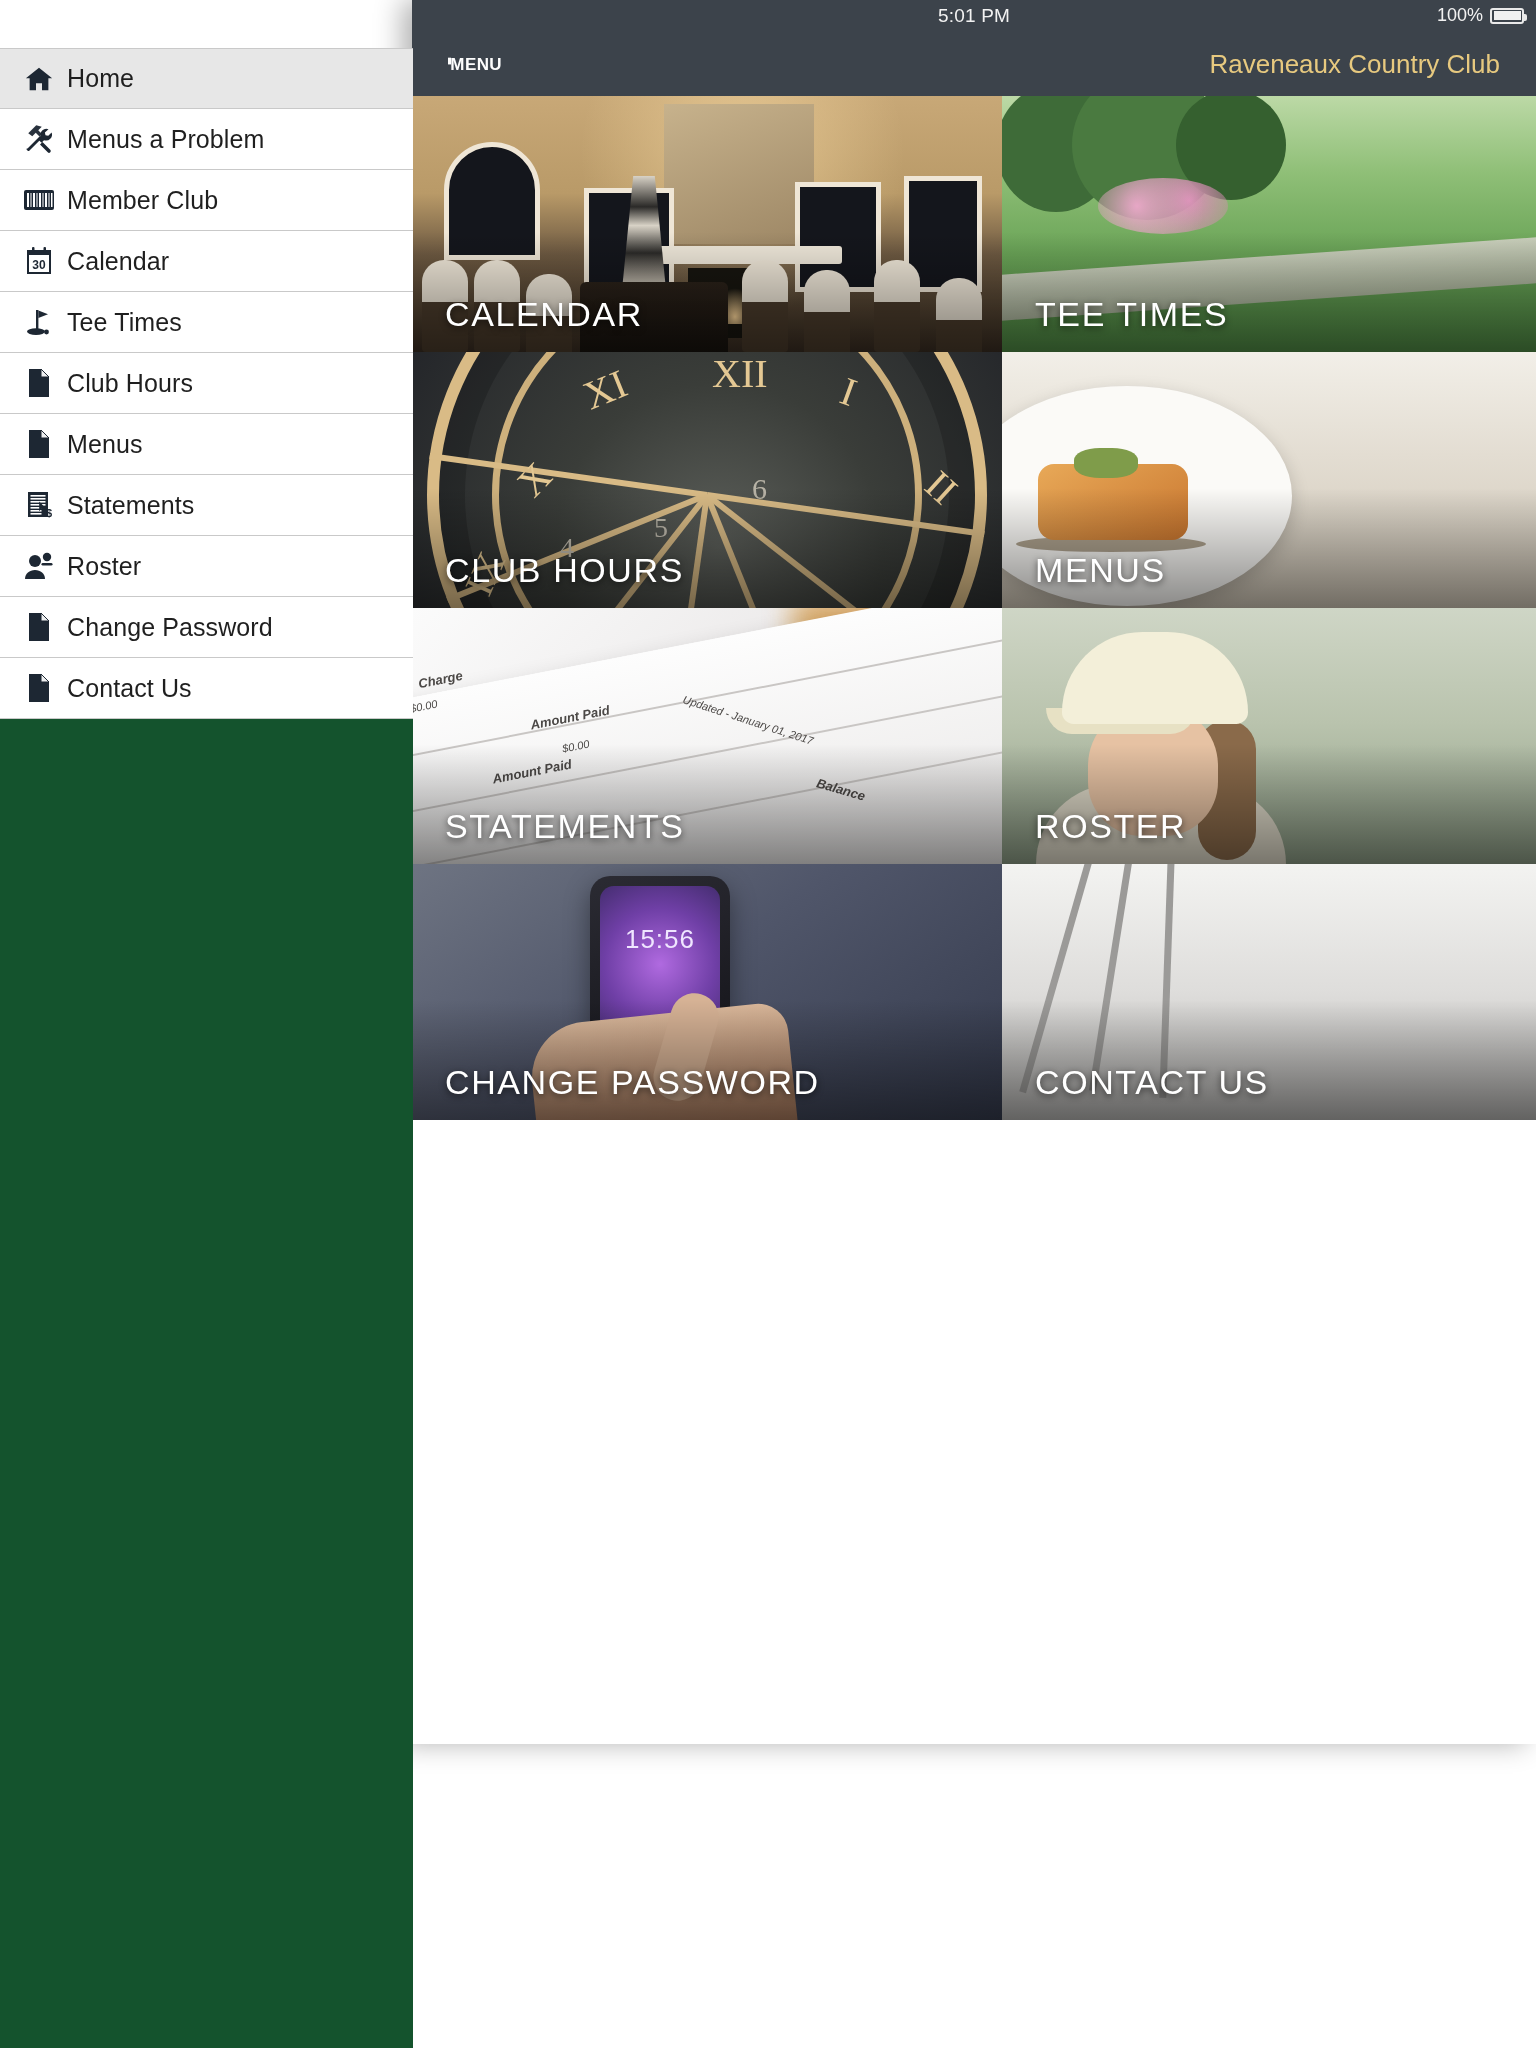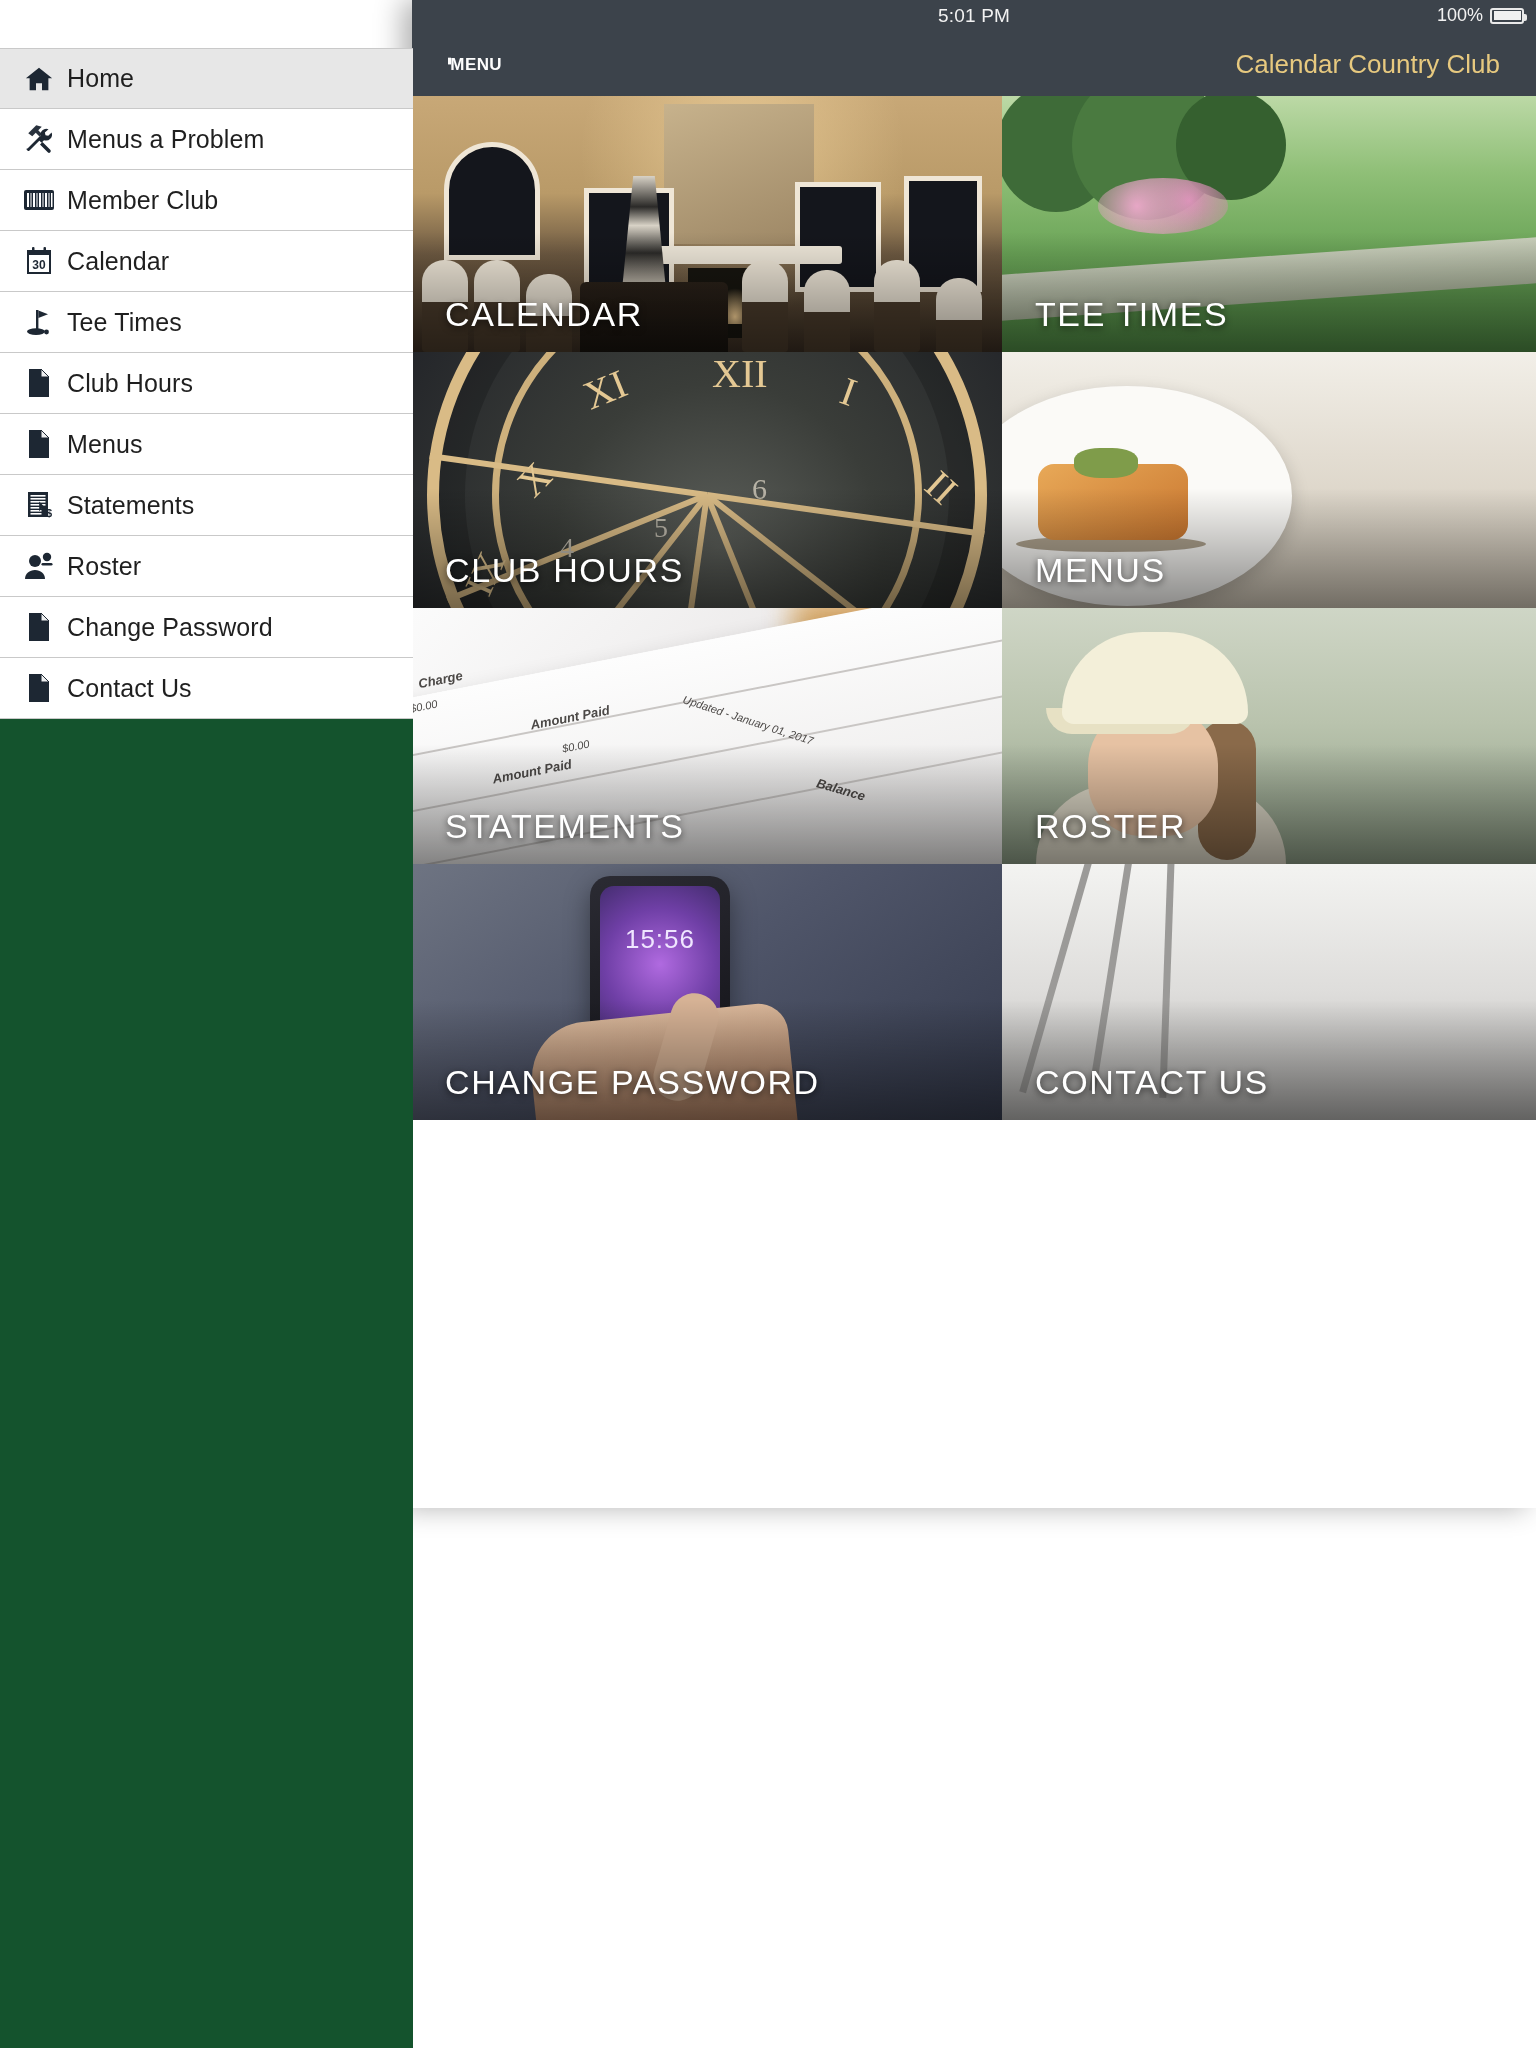--- a/index.html
+++ b/index.html
@@ -3,21 +3,21 @@
 <meta charset="utf-8">
 <style>
   * { margin:0; padding:0; box-sizing:border-box; }
   html,body { width:1536px; height:2048px; background:#fff;
     font-family:"Liberation Sans", sans-serif; overflow:hidden; }
 
   #root { position:relative; width:1536px; height:2048px; background:#ffffff; }
 
   
   #app {
-    position:absolute; left:412px; top:0; width:1124px; height:1508px;
+    position:absolute; left:412px; top:0; width:1124px; height:1744px;
     background:#ffffff; overflow:hidden;
     box-shadow:-10px 0 26px rgba(0,0,0,0.30);
   }
 
   
   .statusbar {
     position:relative; height:31px; background:#3c434b; color:#fff;
     display:flex; align-items:center; justify-content:center;
   }
   .status-time { font-size:19px; letter-spacing:.2px; color:#f2f2f2; }
@@ -215,21 +215,21 @@
       </div>
     </div>
 
     <div class="navbar">
       <div class="hamburger">
         <span class="bar"></span>
         <span class="bar"></span>
         <span class="bar"></span>
         <span class="mlabel">MENU</span>
       </div>
-      <div class="nav-title">Calendar Country Club</div>
+      <div class="nav-title">Raveneaux Country Club</div>
     </div>
 
     <div class="grid">
 
       <div class="row">
 
         <div class="tile">
           <div class="art art-calendar">
             <span class="stone"></span>
             <span class="win w1"></span>

